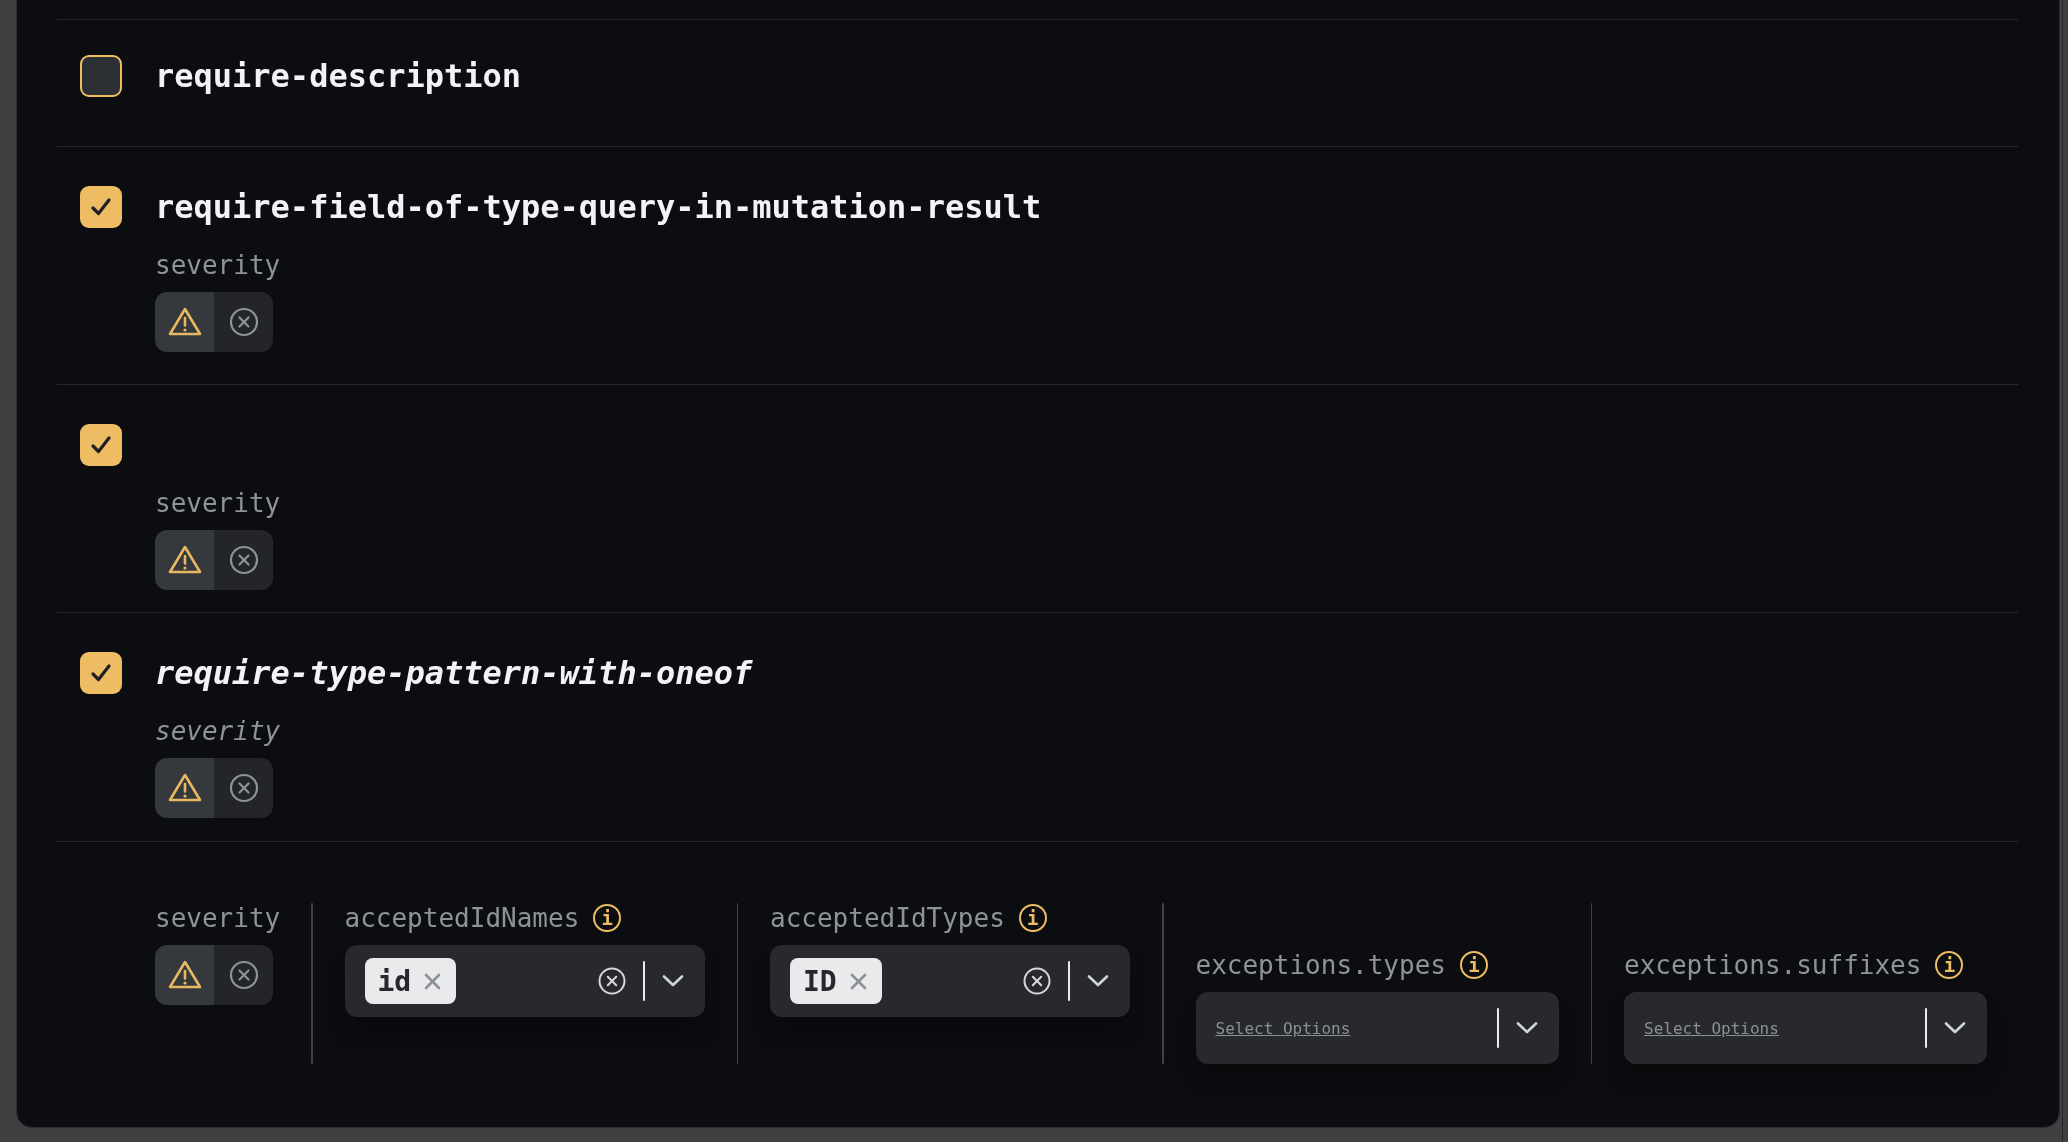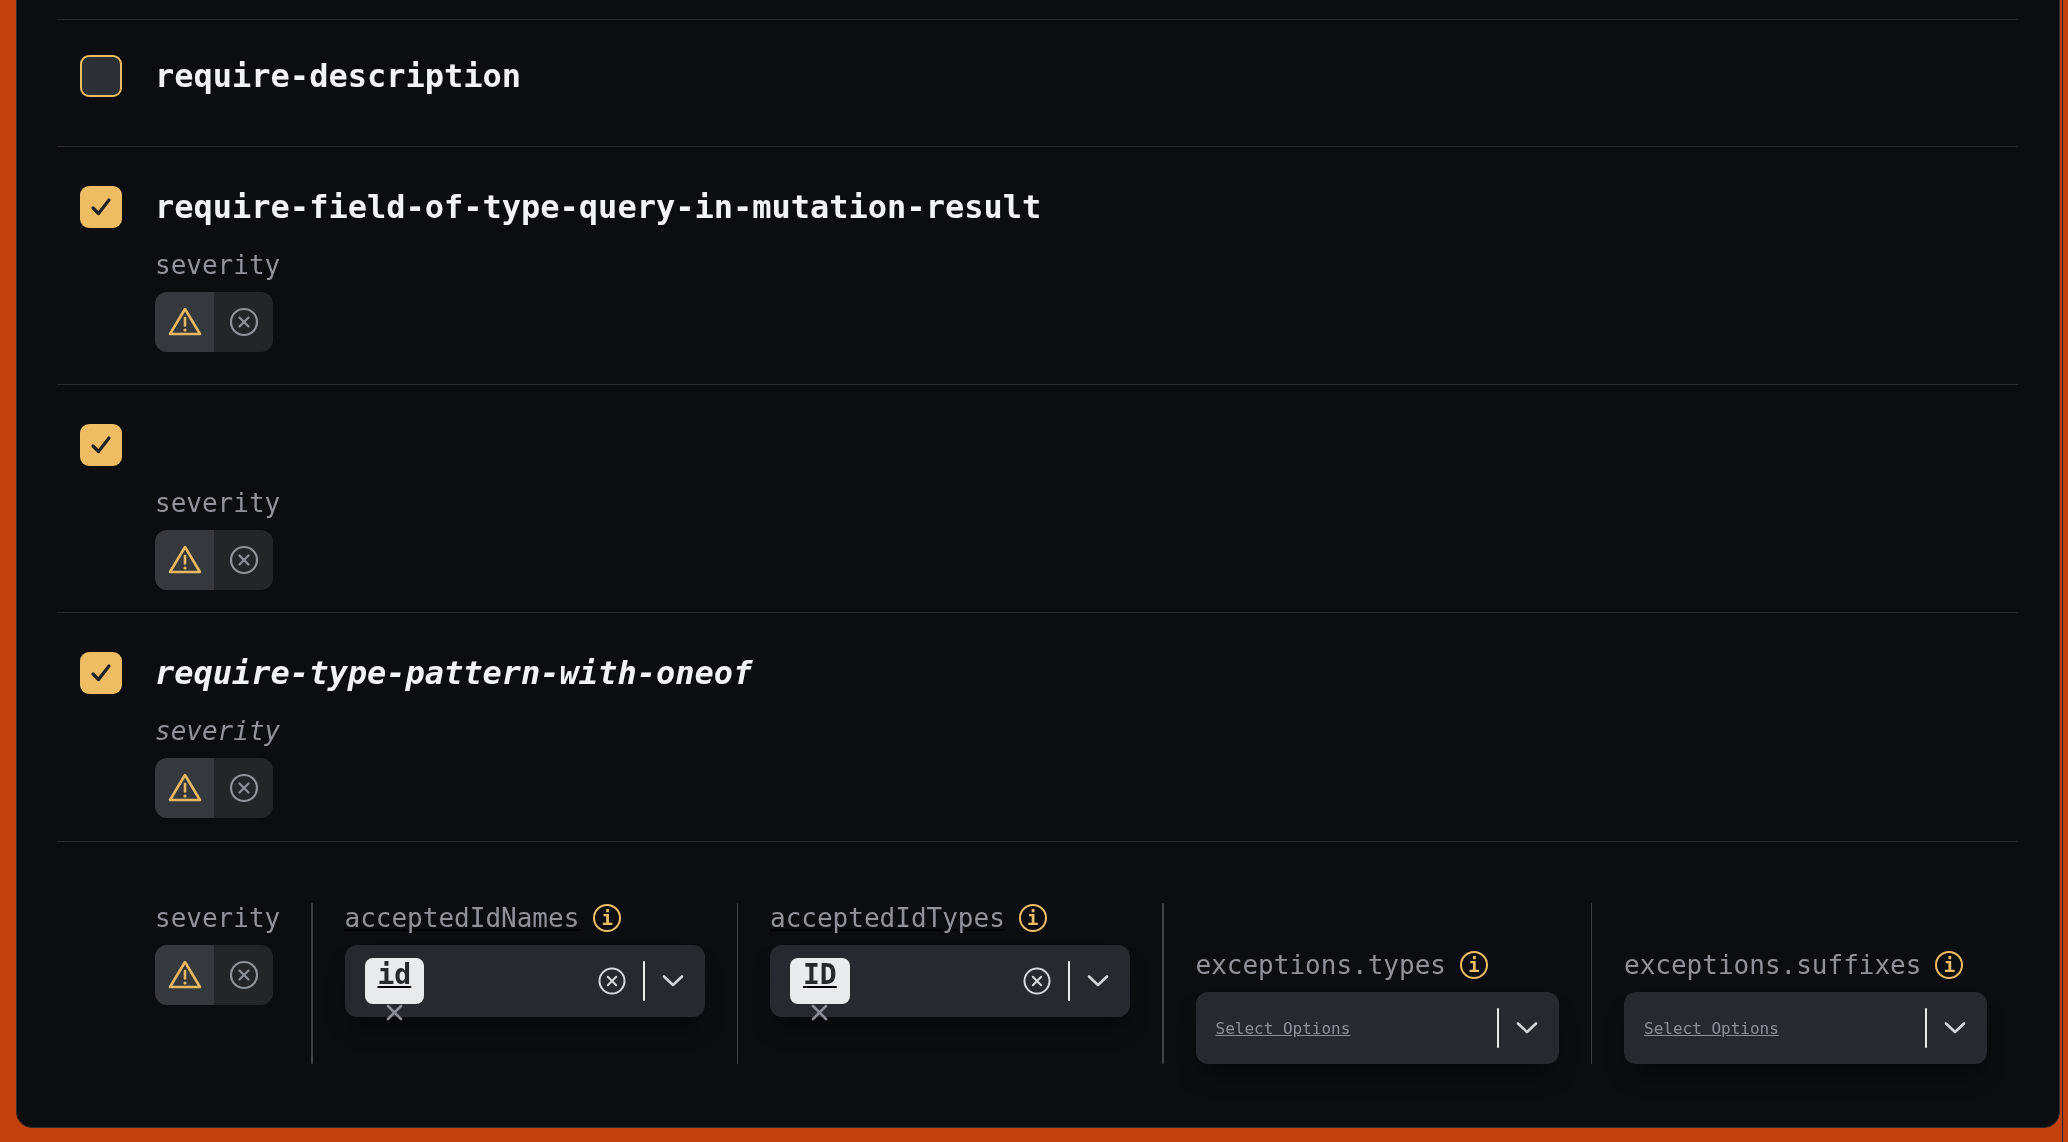--- a/index.html
+++ b/index.html
@@ -1,17 +1,17 @@
 <!DOCTYPE html>
 <html><head>
 <meta charset="utf-8">
 <style>
   html,body{margin:0;padding:0;background:#141519;}
   *{box-sizing:border-box;}
-  .stage{position:relative;width:2068px;height:1142px;background:#c2410c;overflow:hidden;
+  .stage{position:relative;width:2068px;height:1142px;background:#404040;overflow:hidden;
          font-family:"DejaVu Sans Mono", monospace;}
   .right-line{position:absolute;top:0;left:2062px;width:1px;height:1142px;background:#26282d;}
   .card{position:absolute;left:16px;top:-16px;width:2044px;height:1144px;background:#0c0d10;
         border:1px solid #2b2d32;border-radius:16px;overflow:hidden;padding-top:34px;}
   .hdiv{height:1px;background:#27292e;margin:0 41px 0 40px;}
   .row{padding-left:63px;}
   .row-0{height:126px;padding-top:35px;}
   .row-1{height:237px;padding-top:39px;}
   .row-2{height:227px;padding-top:39px;}
   .row-3{height:228px;padding-top:39px;font-style:italic;}
@@ -23,31 +23,31 @@
   .rule-name{font-size:32px;font-weight:700;color:#f2f3f5;letter-spacing:0;white-space:nowrap;}
   .sub{margin-left:75px;}
   .sec-label{margin-top:22px;height:30px;font-size:26px;color:#8f9399;display:flex;align-items:center;}
   .sev-toggle{margin-top:12px;width:118px;height:60px;border-radius:12px;overflow:hidden;display:flex;}
   .seg{width:59px;height:60px;display:flex;align-items:center;justify-content:center;cursor:pointer;}
   .seg-warn{background:#35383d;}
   .seg-off{background:#232528;}
   .fields-row{display:flex;align-items:stretch;margin-left:75px;margin-top:22px;}
   .fgroup{display:flex;flex-direction:column;}
   .fg-sev{width:124px;}
-  .fg-360{width:360px;text-decoration:underline;}
+  .fg-360{width:360px;}
   .fg-363{width:363px;margin-top:47px;}
   .flabel-row{height:30px;display:flex;align-items:center;gap:14px;}
   .flabel{font-size:26px;color:#8f9399;white-space:nowrap;}
   .info-badge{width:28px;height:28px;border-radius:50%;border:2.5px solid #eebd63;color:#eebd63;
               display:flex;align-items:center;justify-content:center;font-size:19px;font-weight:700;line-height:1;cursor:pointer;}
   .vdiv{width:1.5px;background:#3f4247;margin:0 32px;border-radius:1px;align-self:stretch;}
   .ms-box{margin-top:12px;height:72px;border-radius:12px;background:#27292e;display:flex;align-items:center;
           padding:0 20px;box-shadow:0 16px 22px -8px rgba(0,0,0,0.5);cursor:pointer;}
   .chip{height:46px;background:#e9eaec;border-radius:8px;display:inline-flex;align-items:center;
-        padding:0 13px;gap:11px;flex-direction:column;}
+        padding:0 13px;gap:11px;}
   .chip-text{font-size:28px;font-weight:700;color:#26282c;}
   .spacer{flex:1;}
   .clear-btn{margin-right:16px;display:flex;align-items:center;cursor:pointer;}
   .ms-sep{width:2px;height:40px;background:#e9eaec;border-radius:1px;}
   .chev{margin-left:16px;display:flex;align-items:center;cursor:pointer;}
   .placeholder{font-size:16px;color:#8c9096;flex:1;white-space:nowrap;text-decoration:underline;}
   svg{display:block;}
 </style>
 </head>
 <body>

